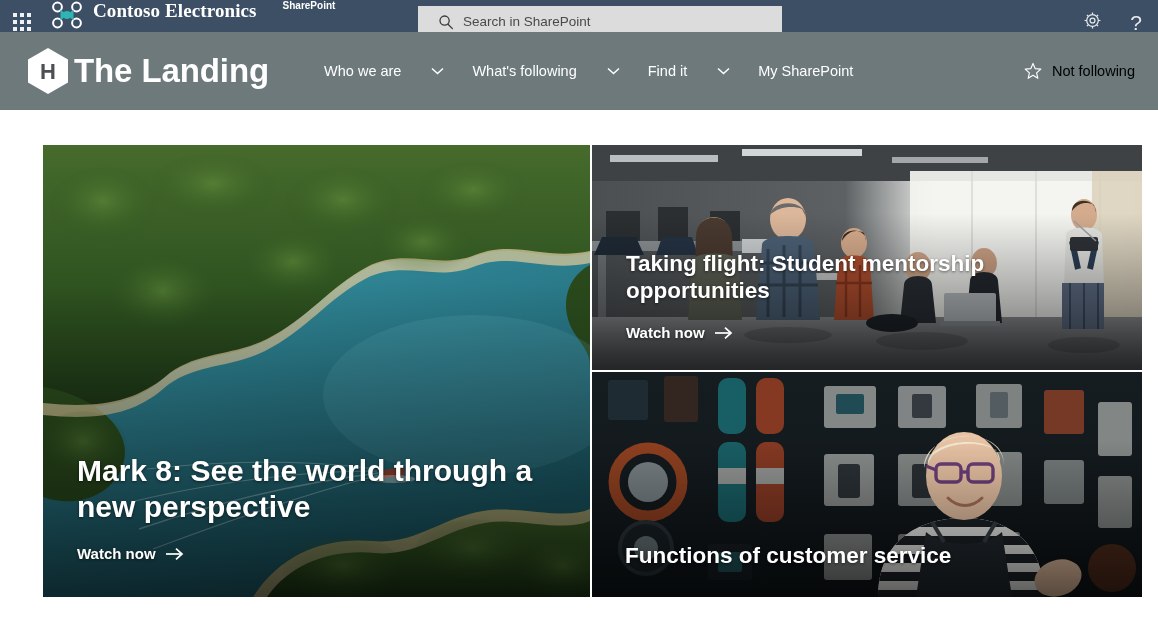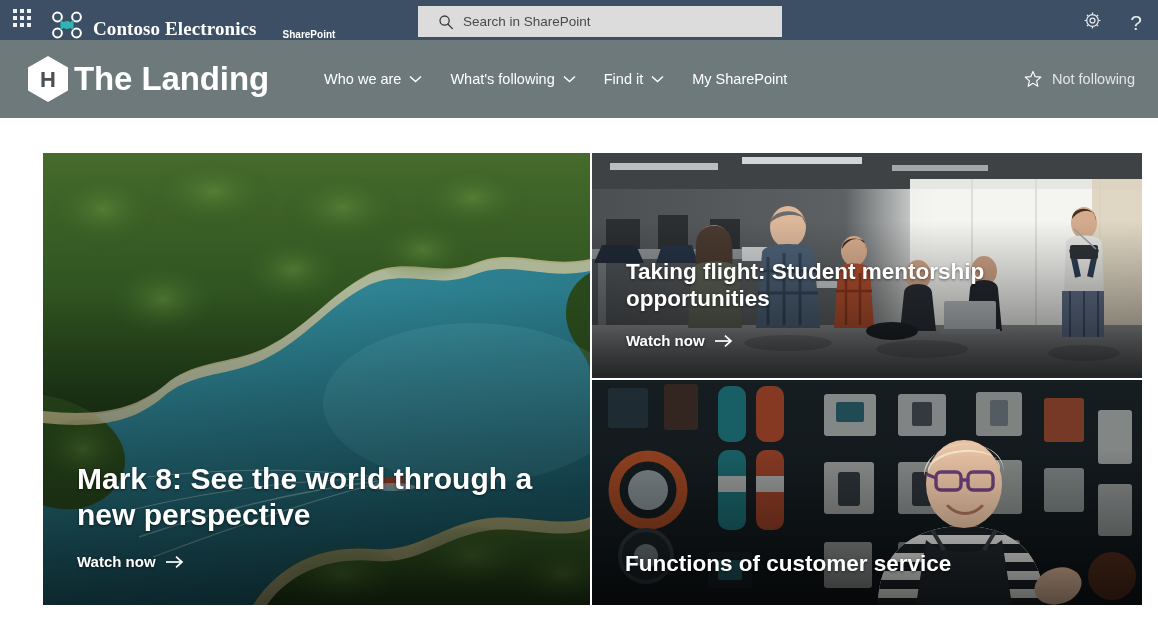--- a/index.html
+++ b/index.html
@@ -6,24 +6,24 @@
   html, body {
     width: 1158px; height: 621px;
     overflow: hidden;
     background: #ffffff;
     font-family: "Liberation Sans", sans-serif;
     -webkit-font-smoothing: antialiased;
   }
 
   
   .suite-bar {
-    height: 40px;
+    height: 32px;
     background: #3c4f64;
     display: flex;
-    align-items: flex-end;
+    align-items: flex-start;
     position: relative;
     color: #ffffff;
   }
   .waffle {
     width: 44px; height: 44px;
     display: flex; align-items: center; justify-content: center;
     cursor: pointer;
     flex: 0 0 auto;
   }
   .waffle-grid {
@@ -121,29 +121,30 @@
     height: 100%;
   }
   .nav-item {
     display: flex; align-items: center;
     color: #ffffff;
     font-size: 14.5px;
     padding: 0 14px;
     height: 40px;
     cursor: pointer;
     white-space: nowrap;
+    gap: 22px;
   }
   .nav-item .chev { margin-left: 8px; display: flex; align-items: center; }
 
   .follow-btn {
     position: absolute;
     right: 15px; top: 50%;
     transform: translateY(-50%);
     display: flex; align-items: center;
-    color: #e5e5e5;
+    color: #000000;
     font-size: 14.5px;
     cursor: pointer;
     padding: 6px 8px;
     white-space: nowrap;
   }
   .follow-btn .star { margin-right: 10px; display: flex; align-items: center; }
 
   
   .canvas { background: #ffffff; padding: 35px 18px 0 43px; }
   .hero-grid {

